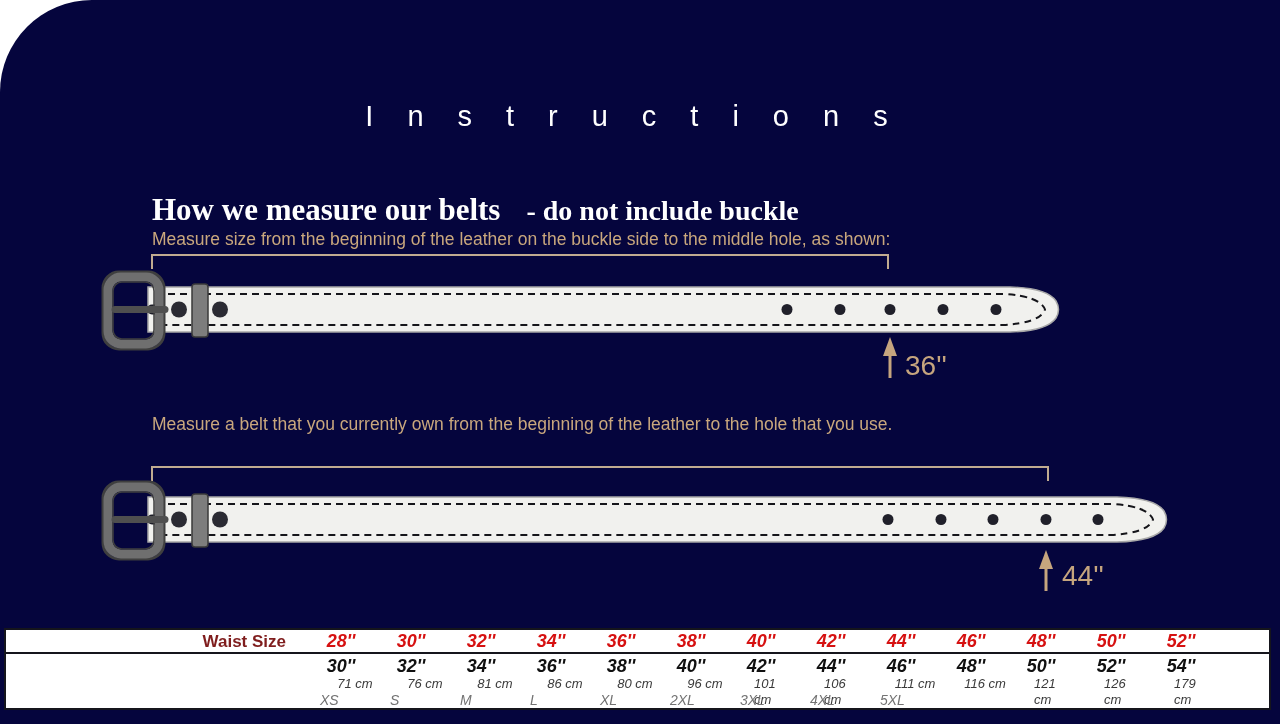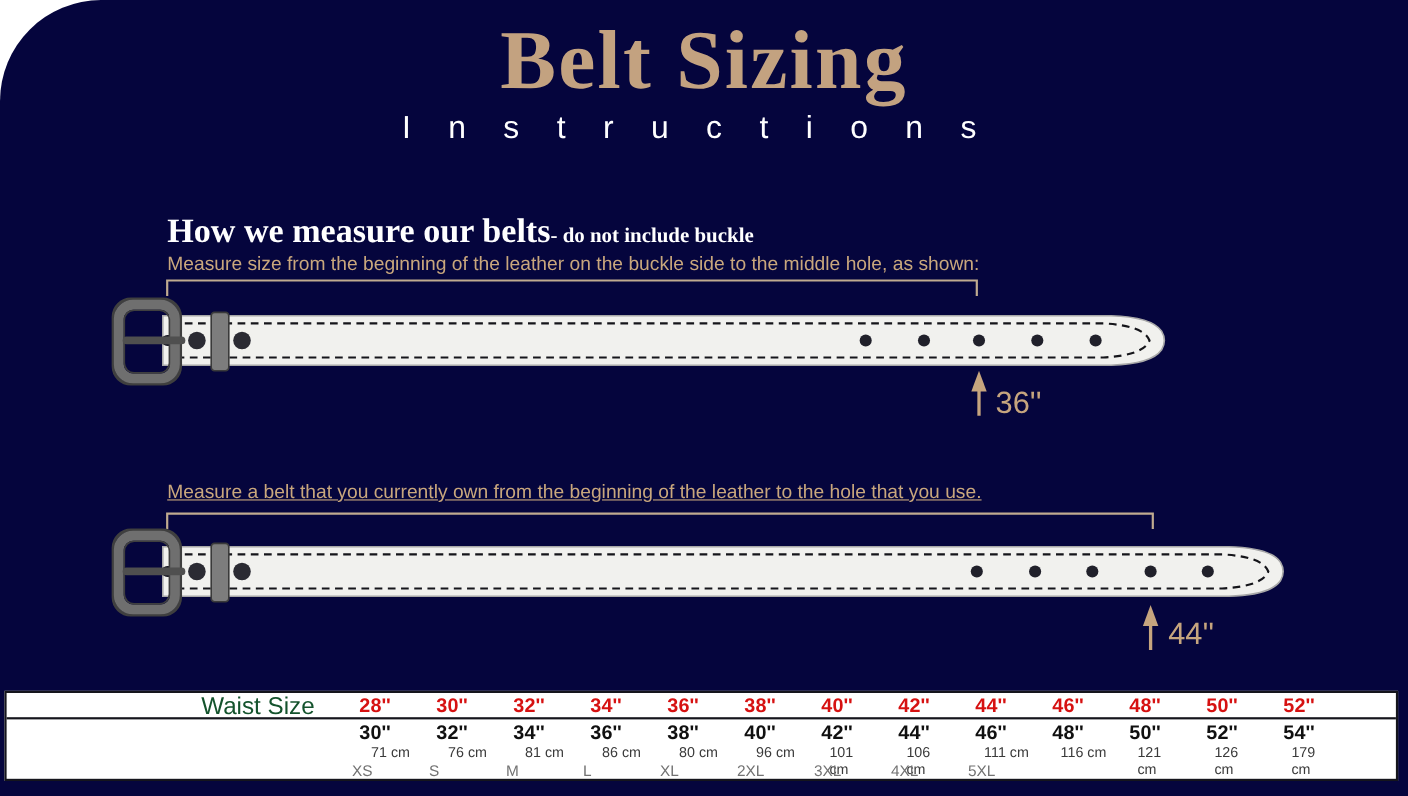--- a/index.html
+++ b/index.html
@@ -10,57 +10,56 @@
   
   .title{position:absolute;top:12px;left:0;width:100%;text-align:center;
          font-family:"Liberation Serif",serif;font-weight:bold;font-size:76px;
          letter-spacing:2px;color:#c3a280;}
   .subtitle{position:absolute;top:100px;left:0;width:100%;text-align:center;
          font-size:29px;color:#ffffff;letter-spacing:34px;padding-left:7px;box-sizing:border-box;}
 
   
   .sec-head{position:absolute;left:152px;color:#ffffff;
          font-family:"Liberation Serif",serif;font-weight:bold;font-size:31px;white-space:nowrap;}
-  .sec-head .note{font-size:19px;}
+  .sec-head .note{font-size:28px;margin-left:26px;}
   .sec-desc{position:absolute;left:152px;color:#c9a77d;font-size:17.5px;white-space:nowrap;}
 
   #head1{top:192px;} #desc1{top:229px;}
-  #head2{top:400px;} #desc2{top:437px;text-decoration:underline;}
+  #head2{top:400px;} #desc2{top:414px;}
 
   .belt-svg{position:absolute;display:block;}
   #belt1{left:95px;top:248px;}
   #belt2{left:95px;top:458px;}
 
   .measure-label{position:absolute;color:#c6a57e;font-size:28px;}
   #label36{left:905px;top:350px;}
   #label44{left:1062px;top:560px;}
 
   
   .size-band{position:absolute;left:4px;top:628px;width:1263px;height:78px;background:#ffffff;
              border:2px solid #15151c;display:flex;}
   .size-band .divider{position:absolute;left:0;right:0;top:22px;height:2px;background:#15151c;}
   .label-col{width:280px;flex:0 0 280px;text-align:right;padding-right:20px;box-sizing:content-box;}
-  .row-label{font-weight:normal;font-size:22px;color:#14532d;}
+  .row-label{font-weight:bold;font-size:17px;color:#7f1d1d;}
   .row-label.waist{height:22px;line-height:23px;}
   .row-label.belt{height:24px;line-height:29px;}
-  .cols{display:flex;}
+  .cols{display:flex;font-style:italic;}
   .col{width:70px;flex:0 0 70px;display:flex;flex-direction:column;align-items:center;}
   .cell-waist{height:22px;line-height:23px;font-weight:bold;font-size:18px;color:#d61111;}
   .cell-belt{height:24px;line-height:29px;font-weight:bold;font-size:18px;color:#101010;}
   .cell-cm{height:17px;line-height:16px;font-size:13px;color:#3a3a3a;margin-left:28px;}
   .cell-letter{height:15px;line-height:14px;font-size:14px;color:#737373;
                width:100%;text-align:left;padding-left:14px;box-sizing:border-box;}
 </style>
 </head>
 <body>
 
 <div class="stage">
   <div class="panel"></div>
 
-  <div class="title">Belt Sizing</div>
   <div class="subtitle">Instructions</div>
 
   <div class="sec-head" id="head1">
     <span>How we measure our belts</span><span class="note">- do not include buckle</span>
   </div>
   <div class="sec-desc" id="desc1">Measure size from the beginning of the leather on the buckle side to the middle hole, as shown:</div>
 
   <svg class="belt-svg" id="belt1" width="990" height="150" viewBox="0 0 990 150">
 
     <path d="M57,21 V7 H793 V21" fill="none" stroke="#c0ab90" stroke-width="2"></path>

